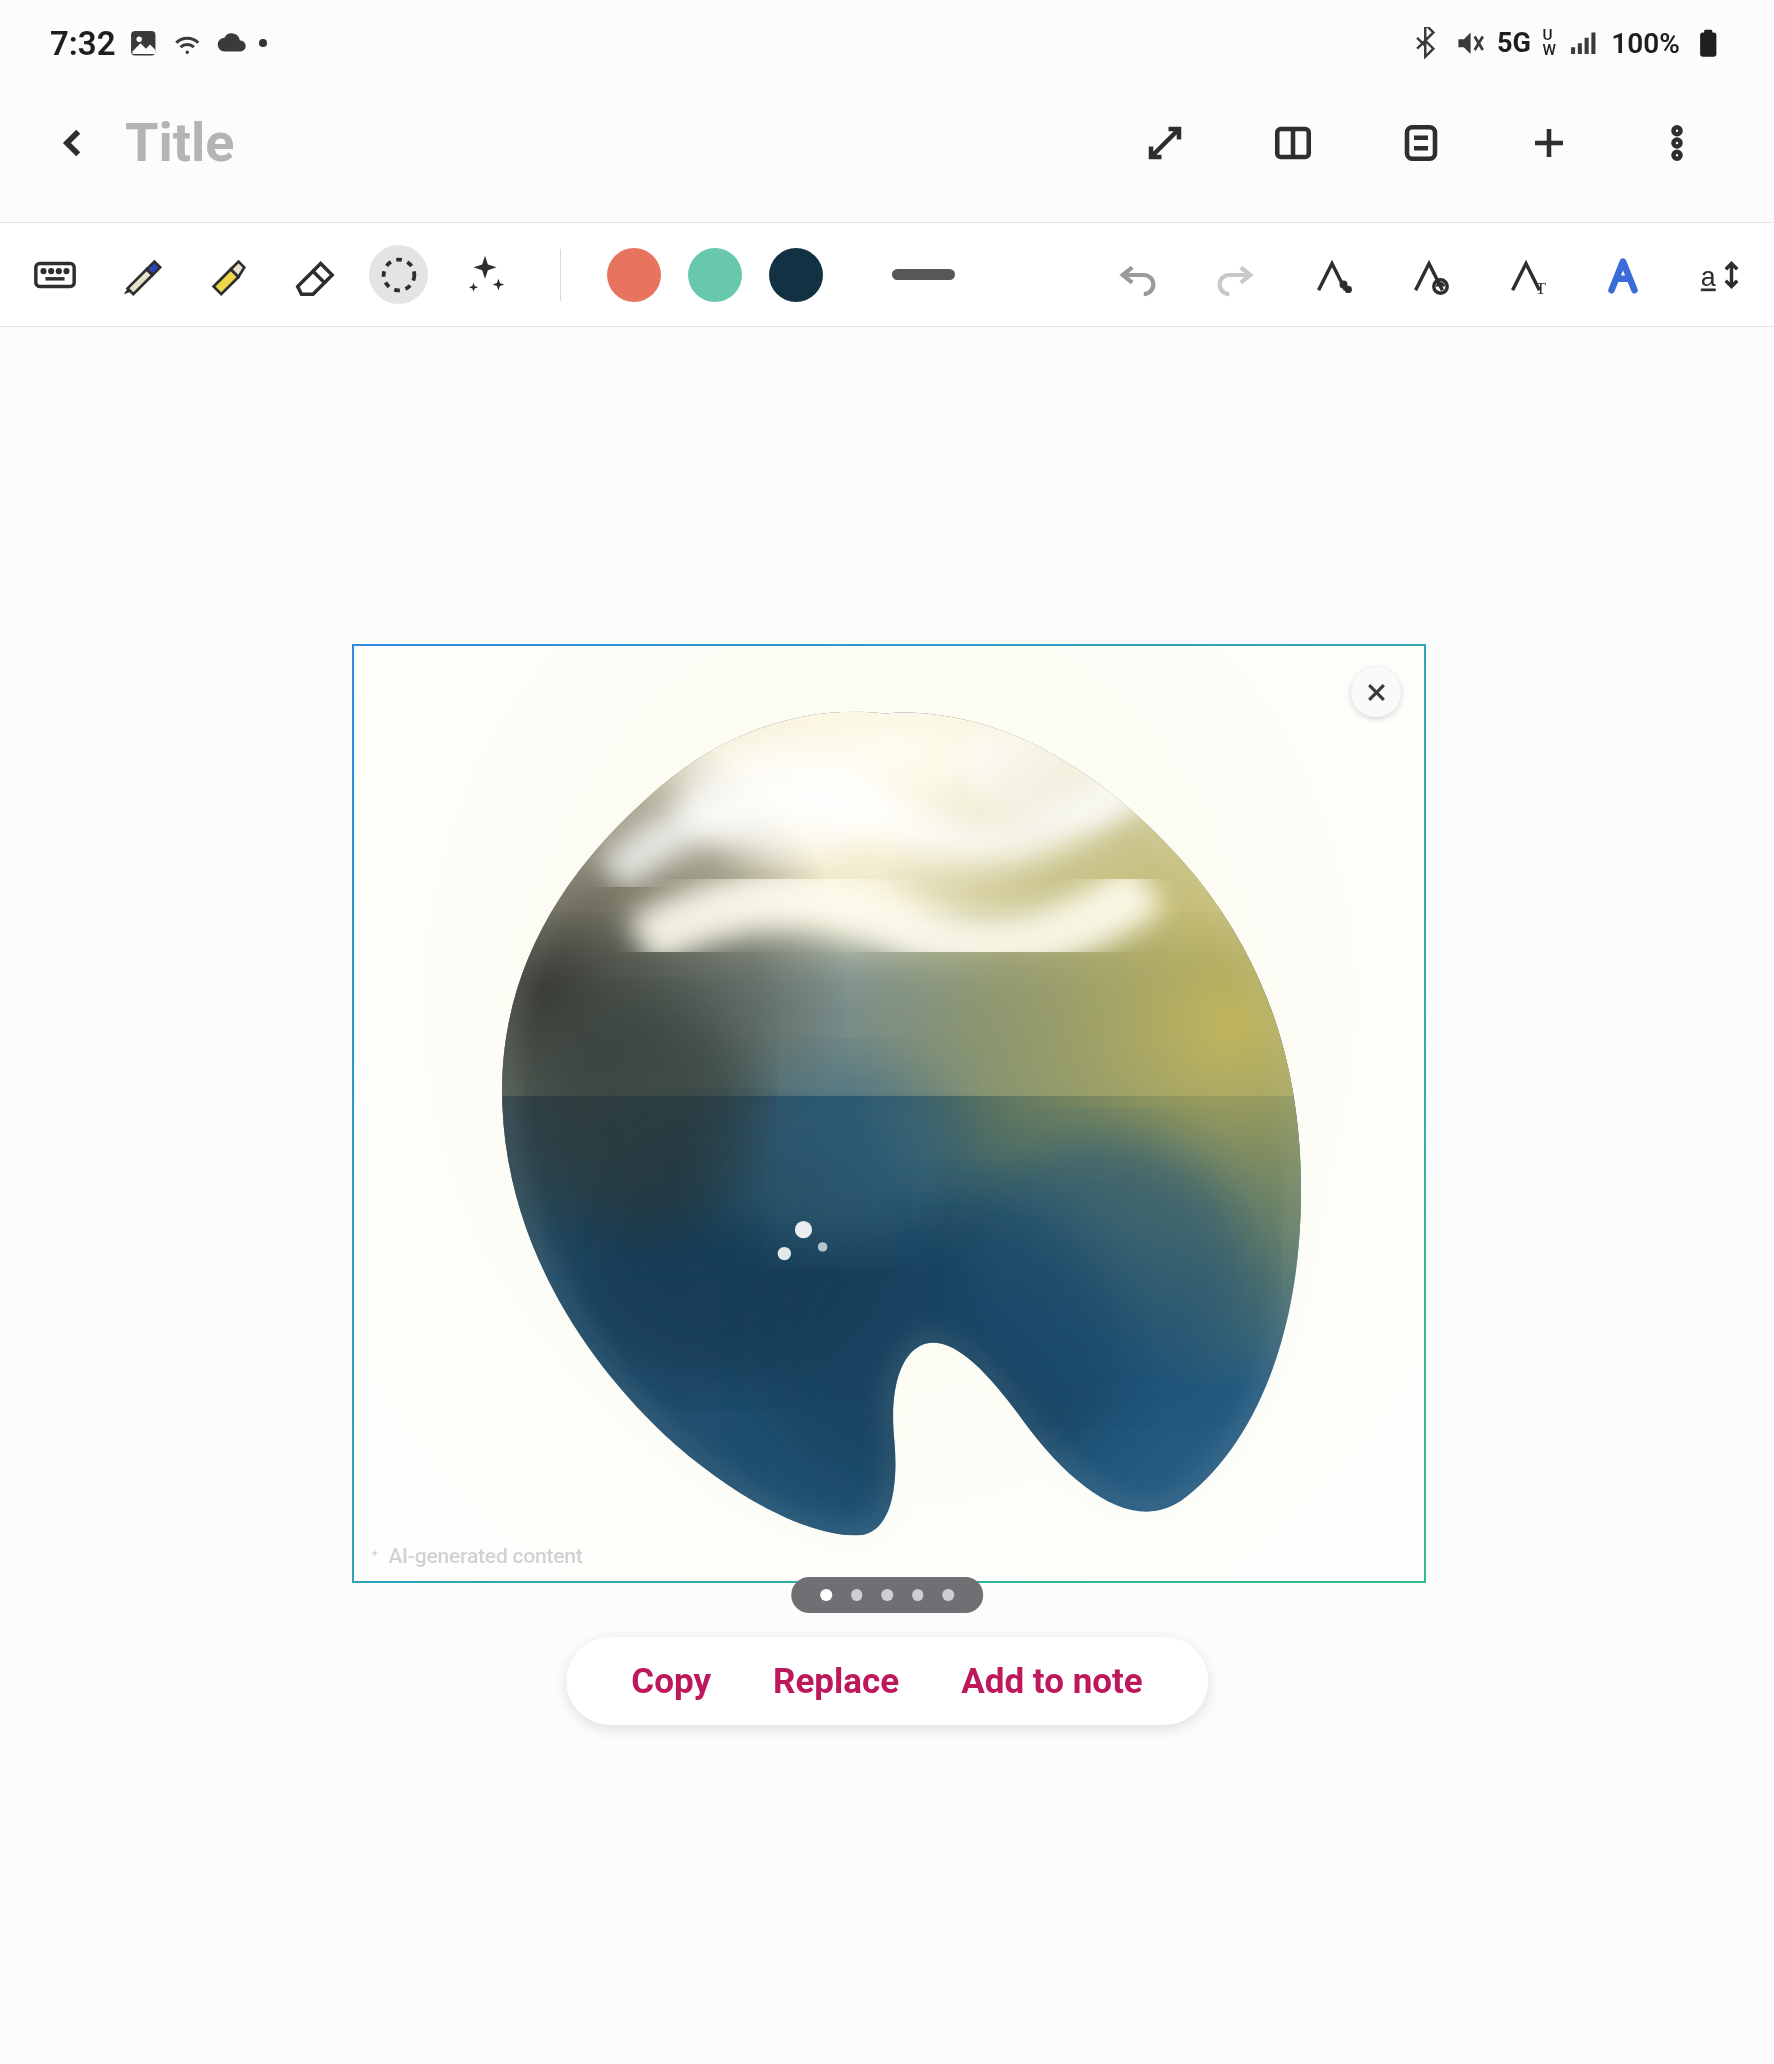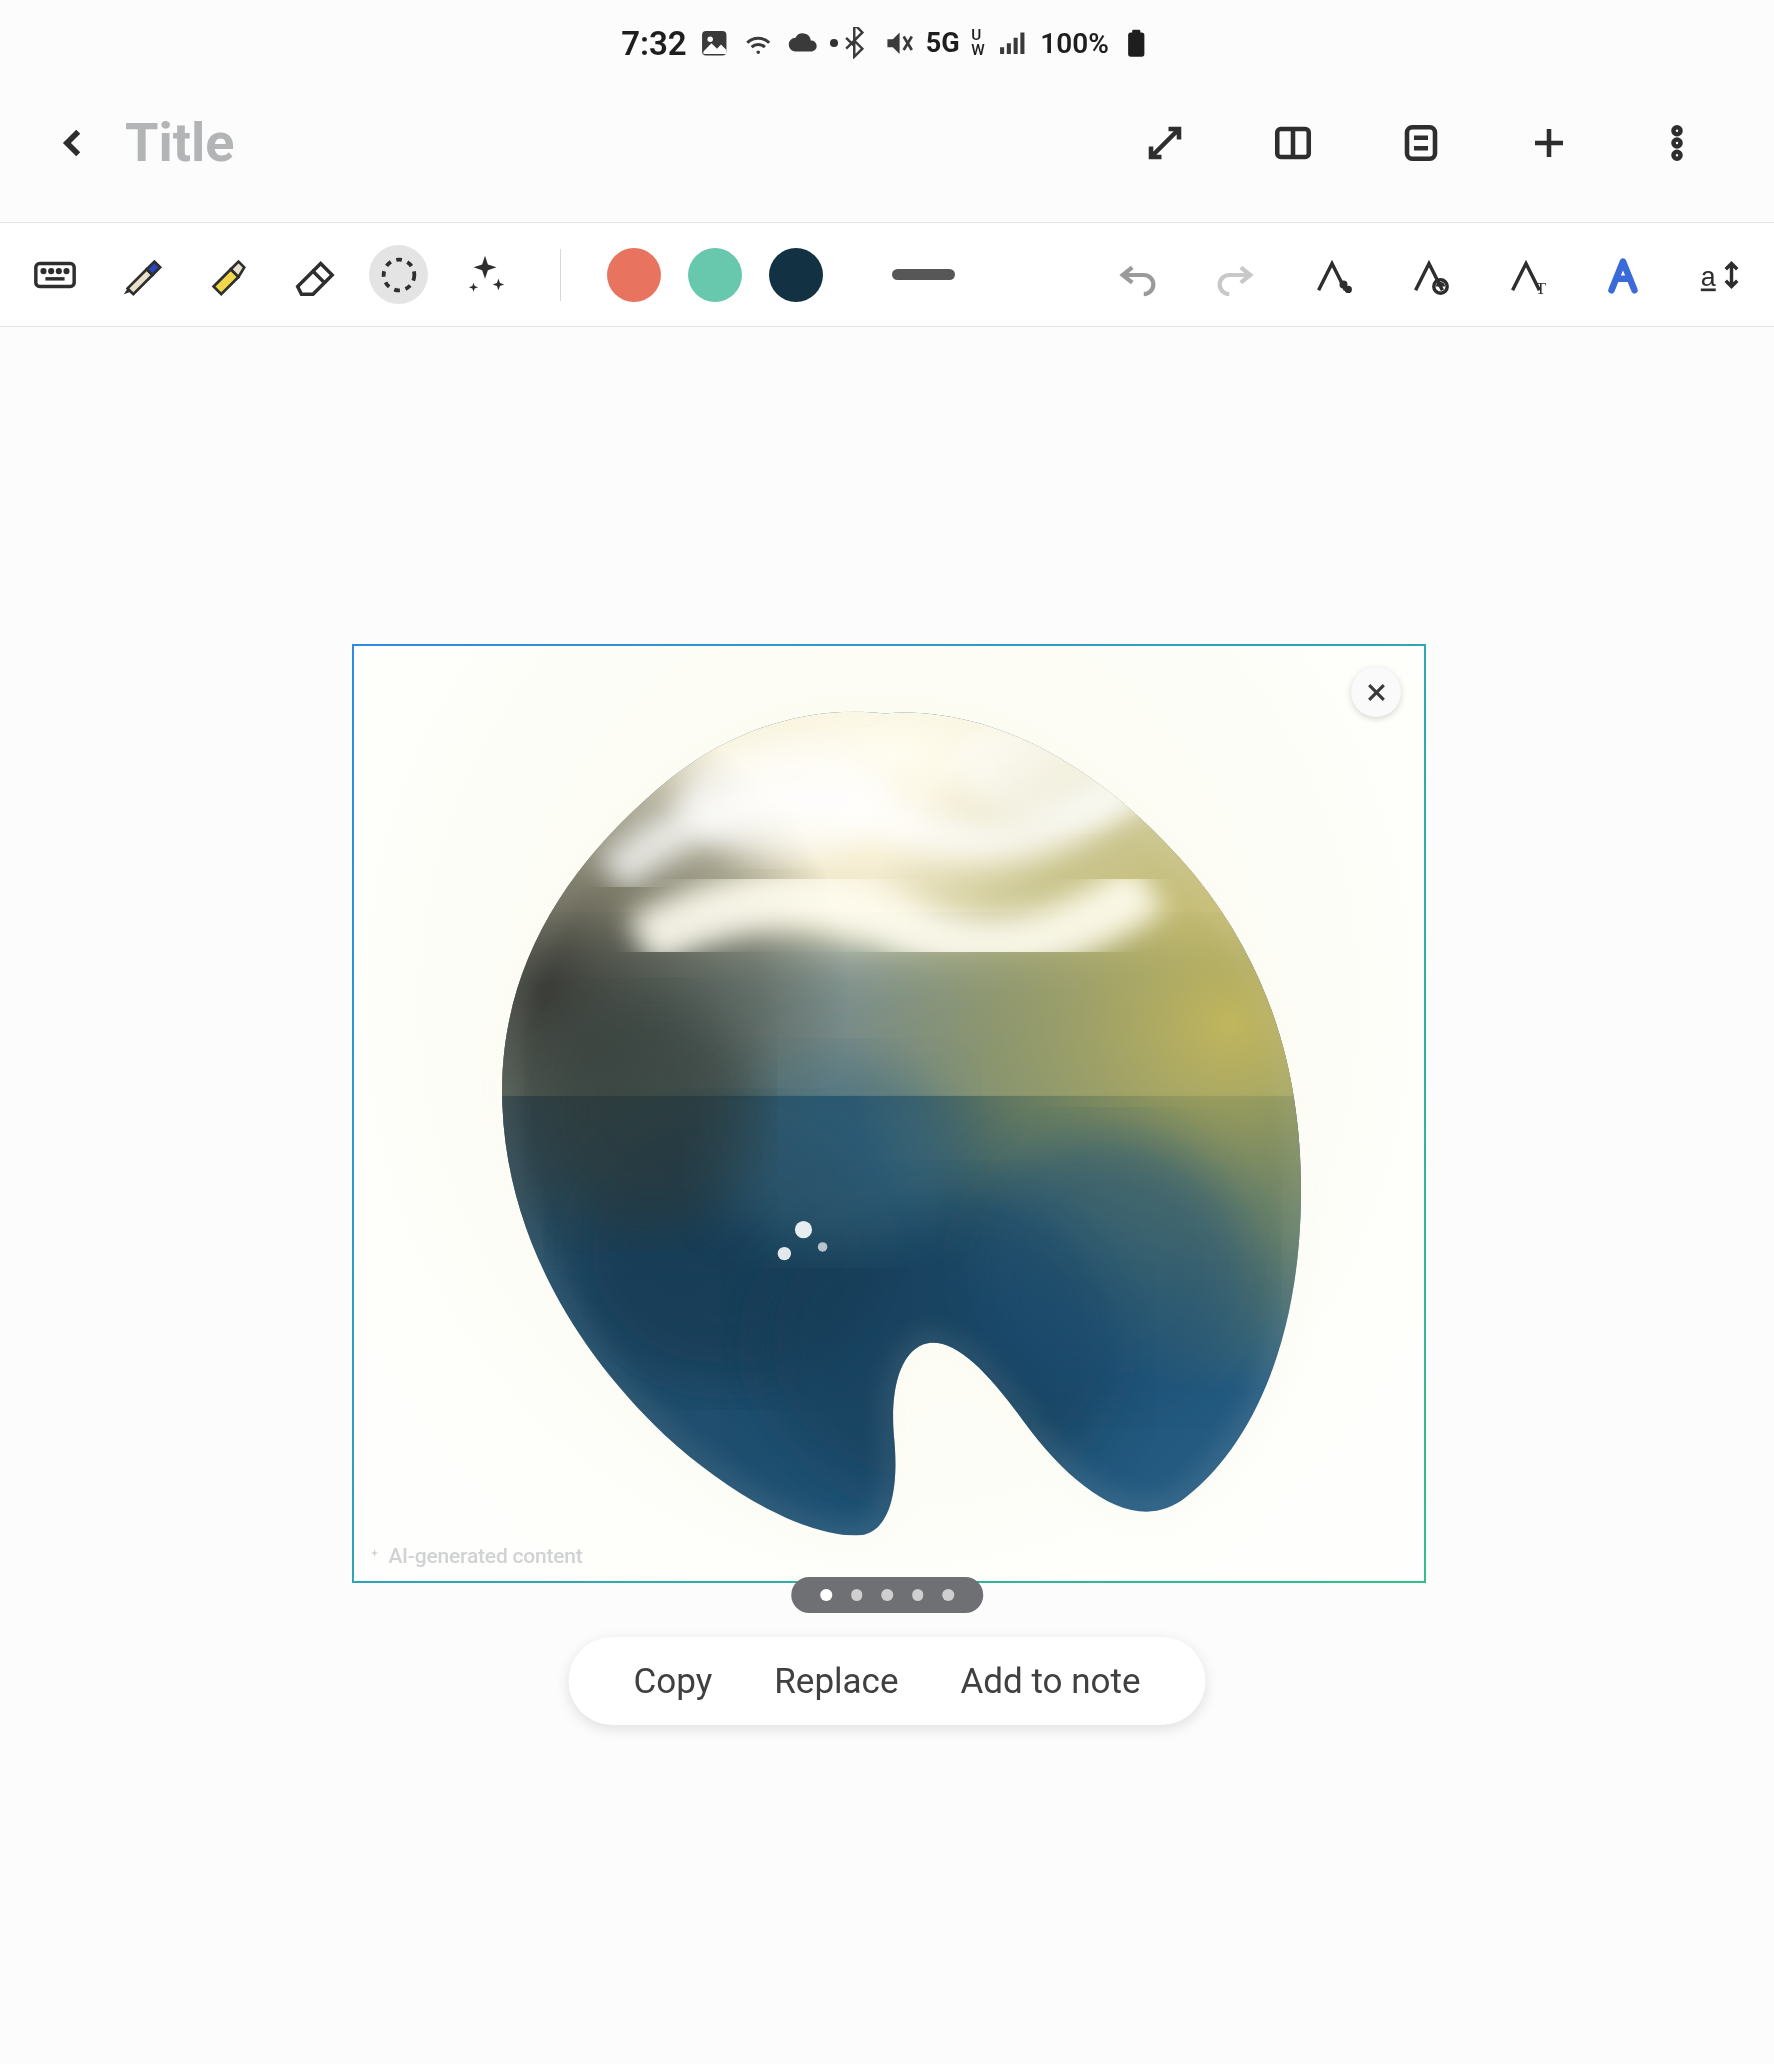--- a/index.html
+++ b/index.html
@@ -25,21 +25,21 @@
     position: relative;
   }
 
   
   .statusbar {
     position: absolute;
     top: 0; left: 0; right: 0;
     height: 86px;
     display: flex;
     align-items: center;
-    justify-content: center;
+    justify-content: space-between;
     padding: 0 50px;
     font-size: 33px;
     font-weight: 600;
   }
   .statusbar .left, .statusbar .right { display:flex; align-items:center; gap:11.5px; }
   .status-icon { width:32.5px; height:32.5px; display:inline-flex; align-items:center; justify-content:center; }
   .status-icon svg { width:100%; height:100%; }
   .battery-text { font-size:28px; }
   .dot { width:7.6px; height:7.6px; border-radius:50%; background:#333; }
 
@@ -154,22 +154,22 @@
     transform:translateX(-50%);
     background:#fff;
     border-radius:57px;
     box-shadow:0 3.8px 13.4px rgba(0,0,0,.12);
     height:88px;
     display:flex; align-items:center;
     padding:0 34px;
   }
   .action-btn {
     font-size:35px;
-    font-weight:400;
-    color:#404040;
+    font-weight:700;
+    color:#be185d;
     padding:0 31px;
     cursor:pointer;
     white-space:nowrap;
   }
 </style>
 </head>
 <body>
 
 <div class="statusbar">
   <div class="left">

